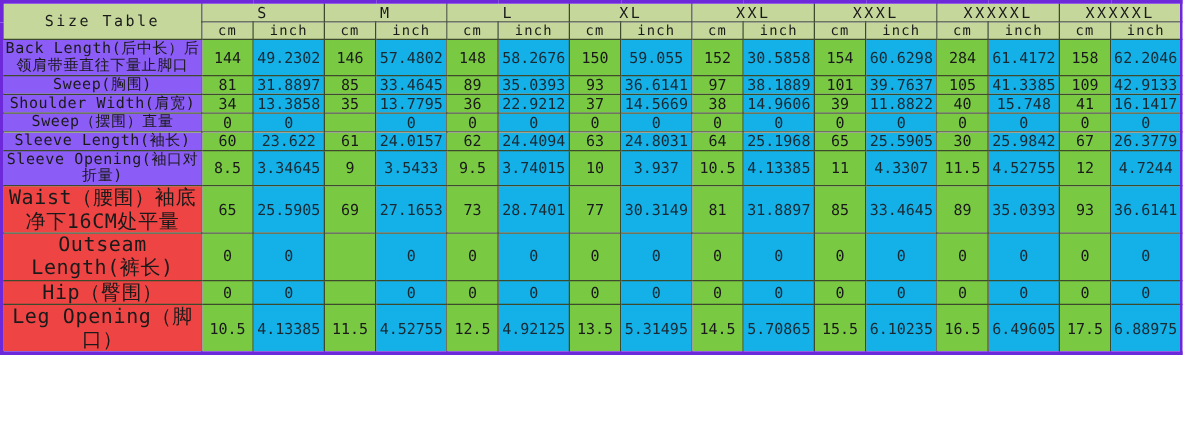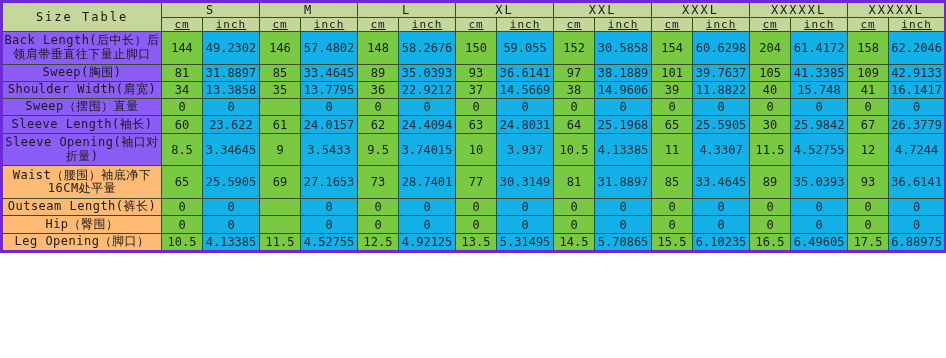--- a/index.html
+++ b/index.html
@@ -35,41 +35,40 @@
     font-size: 12px;
     letter-spacing: 1px;
   }
   .hdr-size {
     font-size: 12px;
     letter-spacing: 2px;
   }
   .hdr-unit {
     font-size: 11px;
     letter-spacing: 1px;
-    text-decoration: underline;
   }
   .corner {
     background: #c5d79a;
     color: #1a1a1a;
     font-size: 12px;
     letter-spacing: 2px;
   }
   
   .lbl {
     background: #8b5cf6;
     color: #1a1a1a;
     font-size: 12px;
     line-height: 1.15;
     padding: 1px 2px;
     letter-spacing: 0.5px;
   }
   .lbl-yellow {
-    background: #fdba74;
-    color: #1a1a1a;
-    font-size: 12px;
+    background: #ef4444;
+    color: #1a1a1a;
+    font-size: 16px;
     line-height: 1.15;
     padding: 1px 2px;
     letter-spacing: 0.5px;
   }
   
   .cm {
     background: #7ac943;
     color: #1a1a1a;
     font-size: 12px;
   }
@@ -142,21 +141,21 @@
         <td class="cm">146</td>
         <td class="inch">57.4802</td>
         <td class="cm">148</td>
         <td class="inch">58.2676</td>
         <td class="cm">150</td>
         <td class="inch">59.055</td>
         <td class="cm">152</td>
         <td class="inch">30.5858</td>
         <td class="cm">154</td>
         <td class="inch">60.6298</td>
-        <td class="cm">204</td>
+        <td class="cm">284</td>
         <td class="inch">61.4172</td>
         <td class="cm">158</td>
         <td class="inch">62.2046</td>
       </tr>
       <tr>
         <td class="lbl">Sweep(胸围)</td>
         <td class="cm">81</td>
         <td class="inch">31.8897</td>
         <td class="cm">85</td>
         <td class="inch">33.4645</td>

